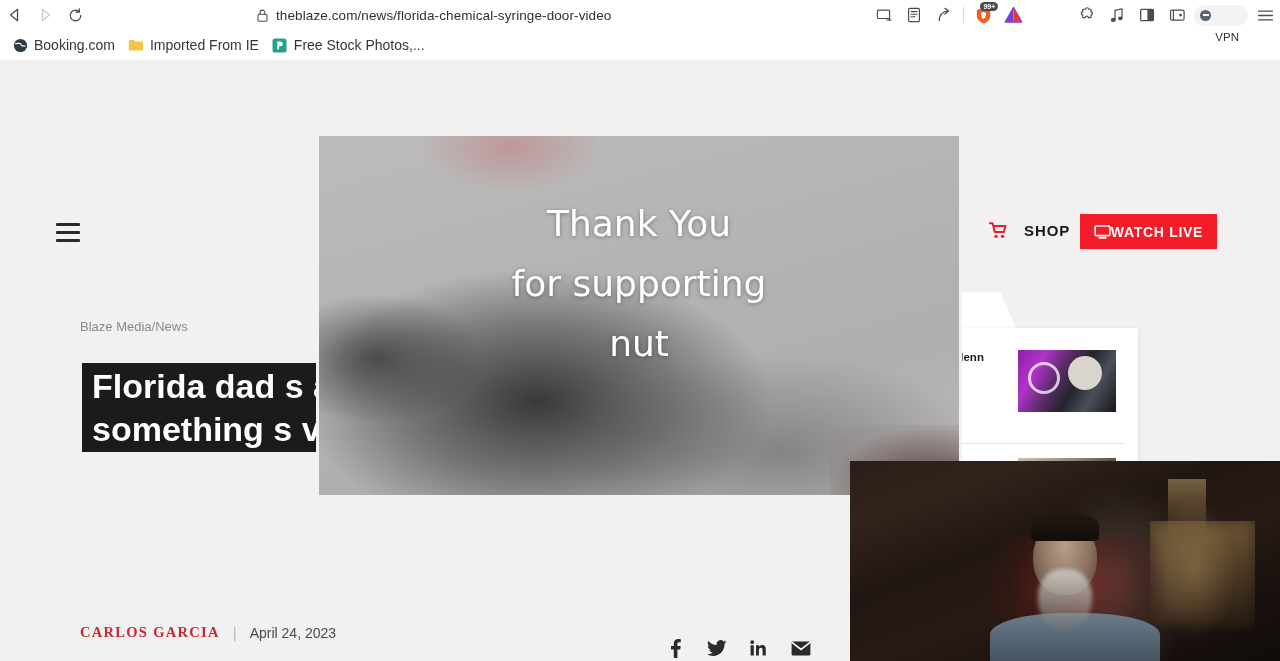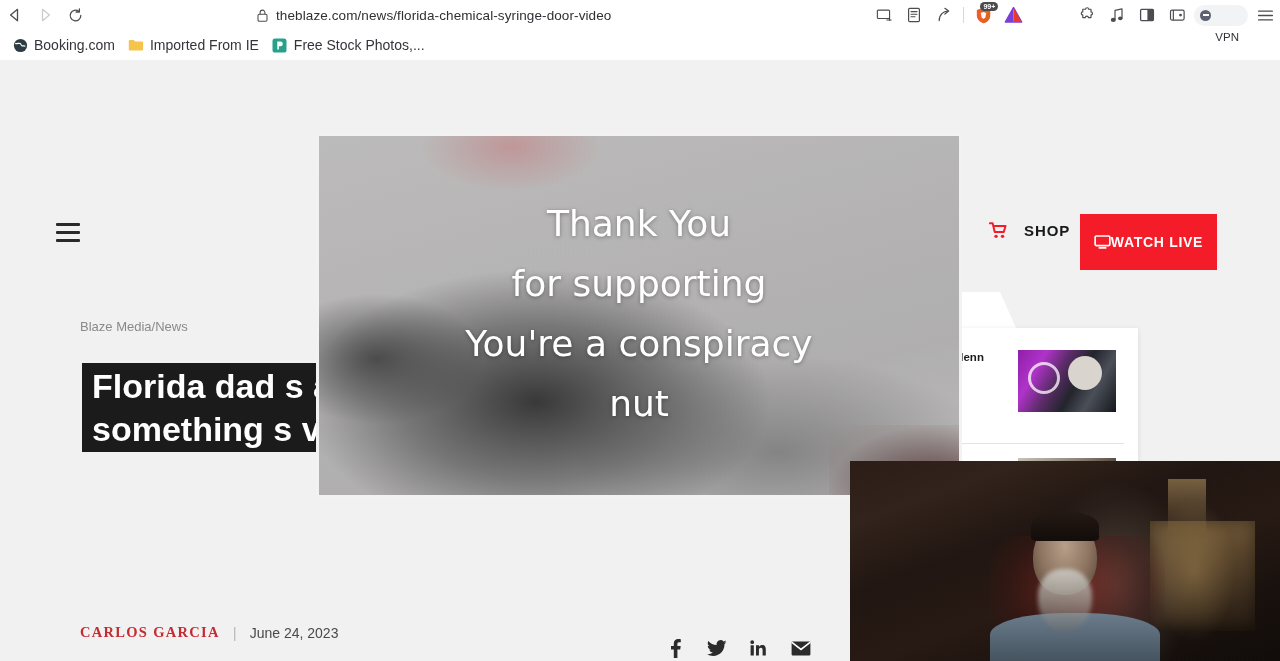--- a/index.html
+++ b/index.html
@@ -60,21 +60,21 @@
   .logo-blaze { font-size:40px; font-weight:800; color:#e8112d; letter-spacing:-1.4px; font-family:"Liberation Sans", sans-serif; }
   .logo-media { font-size:40px; font-weight:800; color:#17181a; letter-spacing:-1.4px; font-family:"Liberation Sans", sans-serif; }
 
   .hamburger { position:absolute; left:56px; top:163px; width:24px; height:19px; display:flex; flex-direction:column; justify-content:space-between; }
   .hamburger i { display:block; height:3px; background:#2a2a2a; border-radius:1px; }
 
   .shop-btn { position:absolute; left:989px; top:162px; display:flex; align-items:center; gap:16px; }
   .shop-label { font-size:15px; font-weight:700; color:#17181a; letter-spacing:0.9px; }
 
   .watch-live {
-    position:absolute; left:1080px; top:154px; width:137px; height:56px;
+    position:absolute; left:1080px; top:154px; width:137px; height:35px;
     background:#f41c29; display:flex; align-items:center; justify-content:center; gap:0;
   }
   .wl-label { font-size:14px; font-weight:700; color:#ffffff; letter-spacing:0.7px; }
 
   .breadcrumb { position:absolute; left:80px; top:259px; font-size:13px; color:#8a8a8a; }
 
   .headline { position:absolute; left:92px; top:305px; width:740px; }
   .headline span {
     display:inline; background:#1b1b1b; color:#ffffff;
     font-size:34px; font-weight:800; line-height:43px;
@@ -341,21 +341,21 @@
 
     <div class="breadcrumb">Blaze Media/News</div>
 
     <div class="headline">
       <span>Florida dad s         apartment th    Then he caug      something s    video.</span>
     </div>
 
     <div class="byline">
       <span class="author">CARLOS GARCIA</span>
       <span class="by-sep">|</span>
-      <span class="pubdate">June 24, 2023</span>
+      <span class="pubdate">April 24, 2023</span>
     </div>
 
     <div class="socials">
       <span class="soc">
         <svg width="11" height="19" viewBox="0 0 11 19">
             <path d="M7.4 19 V10.4 H10.2 L10.7 7 H7.4 V5 c0 -1 .3 -1.7 1.7 -1.7 H10.8 V.3 C10.5 .2 9.4 .1 8.2 .1 C5.6 .1 3.8 1.7 3.8 4.6 V7 H1 v3.4 H3.8 V19 Z" fill="#2b2b2b"></path>
           </svg>
       </span>
       <span class="soc">
         <svg width="20" height="17" viewBox="0 0 20 17">
@@ -390,21 +390,20 @@
       </div>
     </div>
 
   </div>
 
   <div class="overlay">
     <div class="ov-dark-br"></div>
     <div class="ov-text">
       <div>Thank You</div>
       <div>for supporting</div>
-      <div>You're a conspiracy</div>
       <div>nut</div>
     </div>
   </div>
 
   <div class="webcam">
     <div class="wc-window"></div>
     <div class="wc-beam"></div>
     <div class="wc-chair"></div>
     <div class="wc-body"></div>
     <div class="wc-head"></div>

